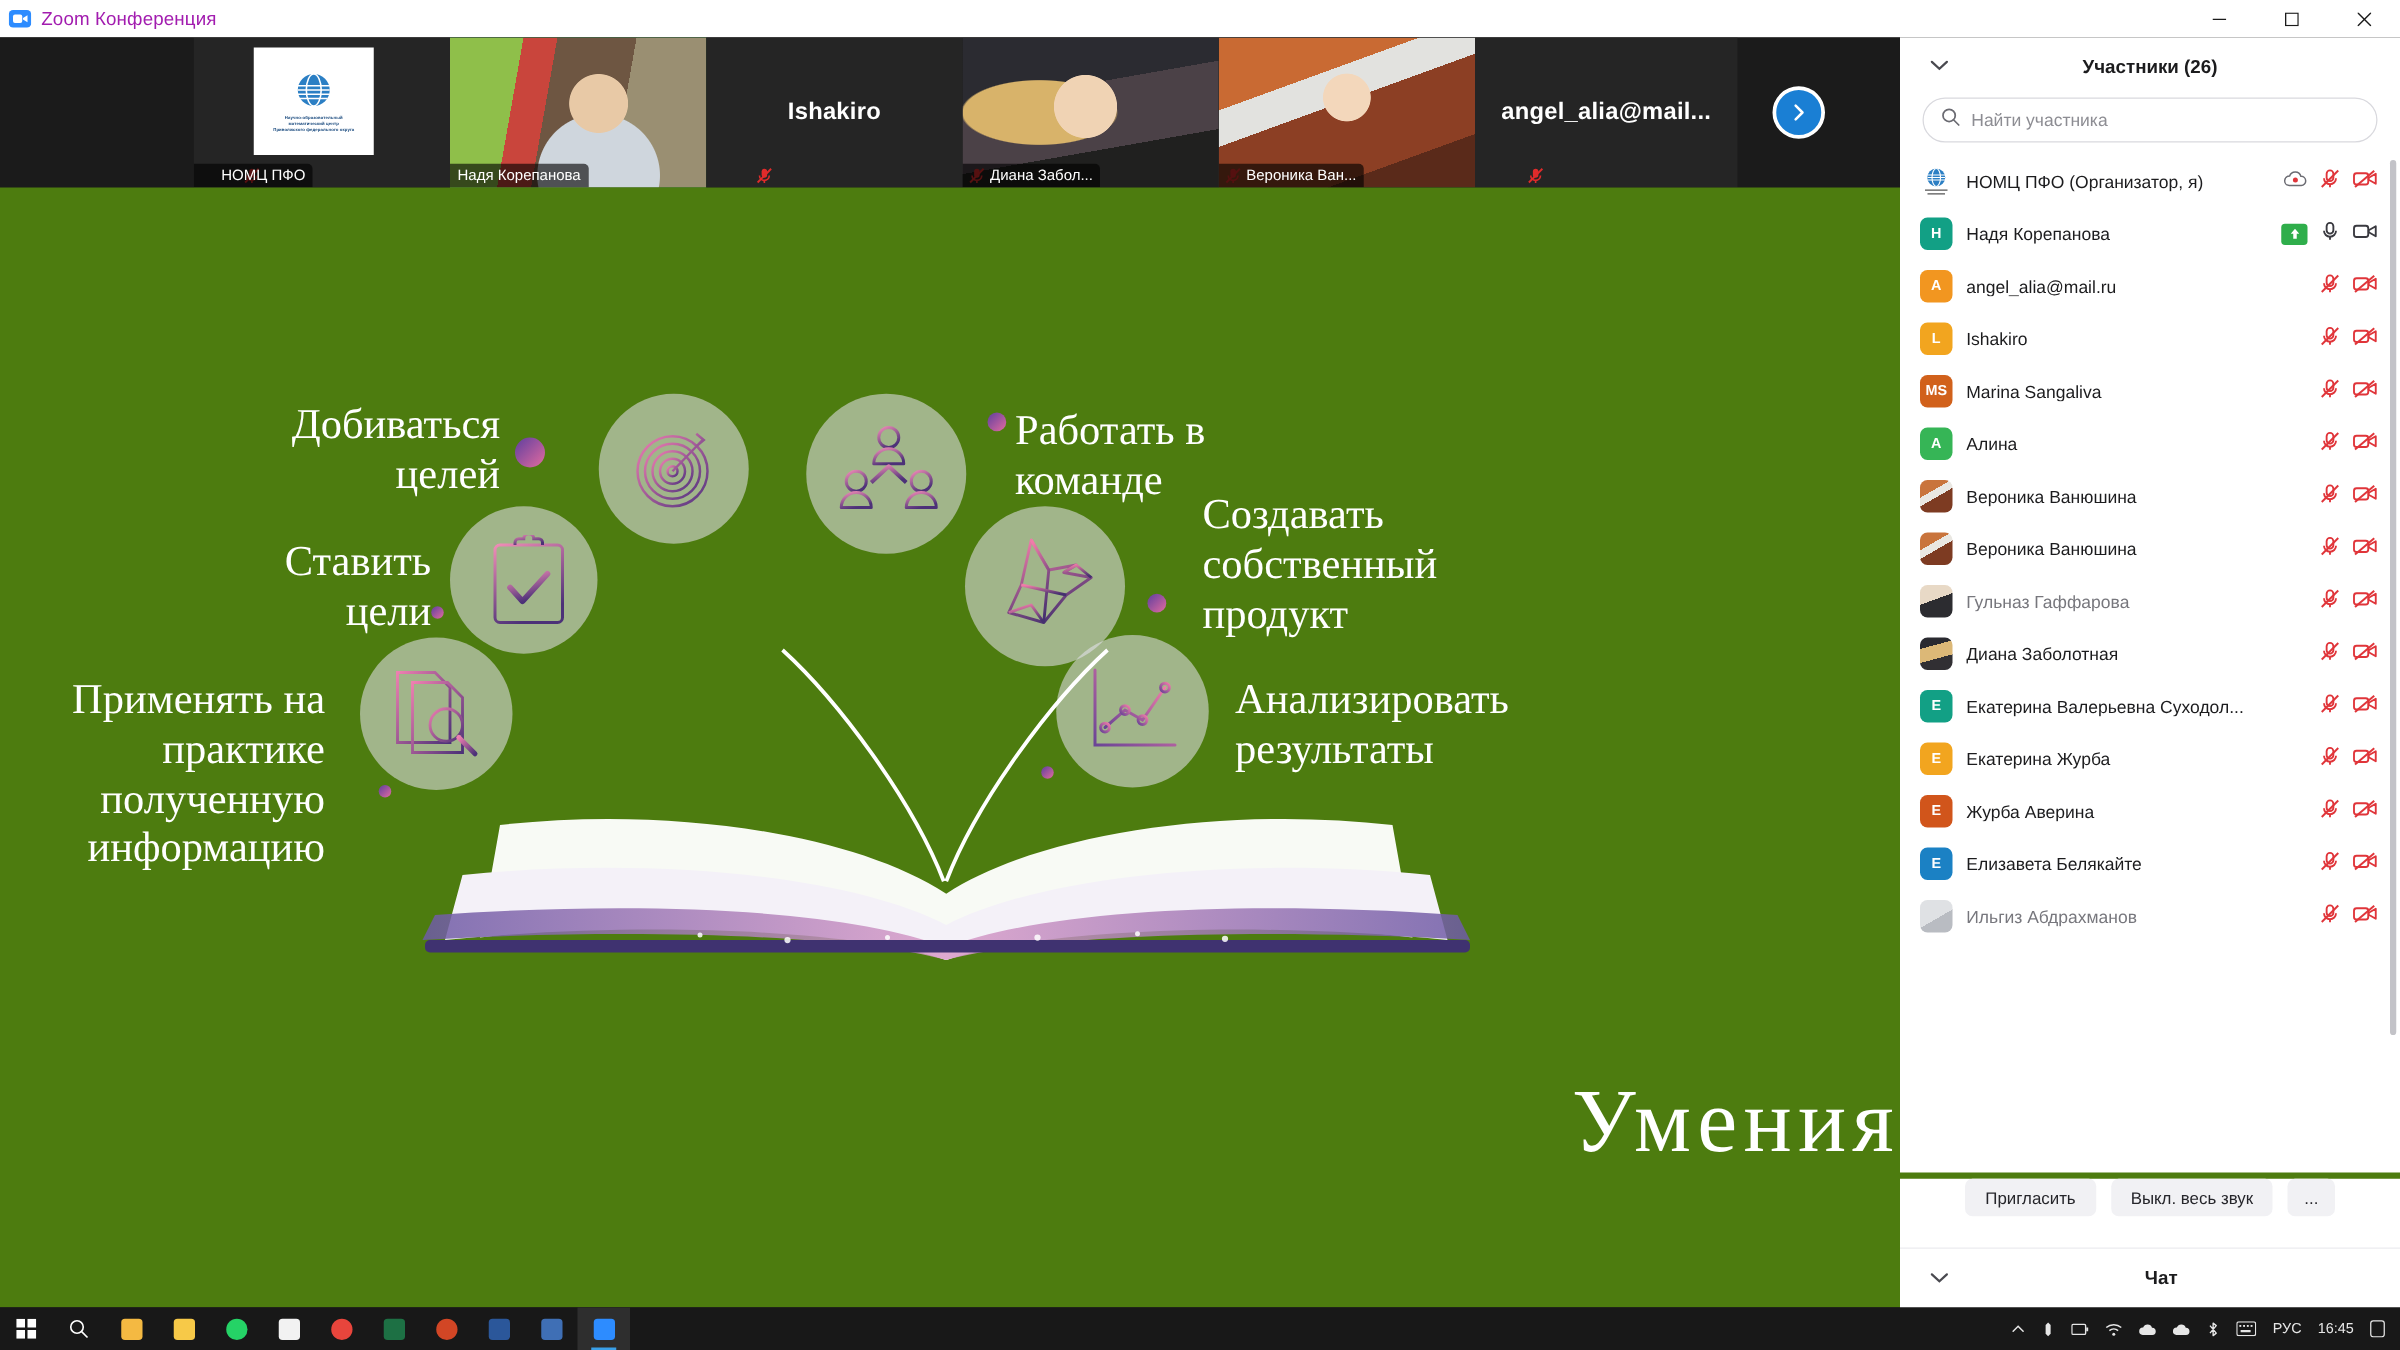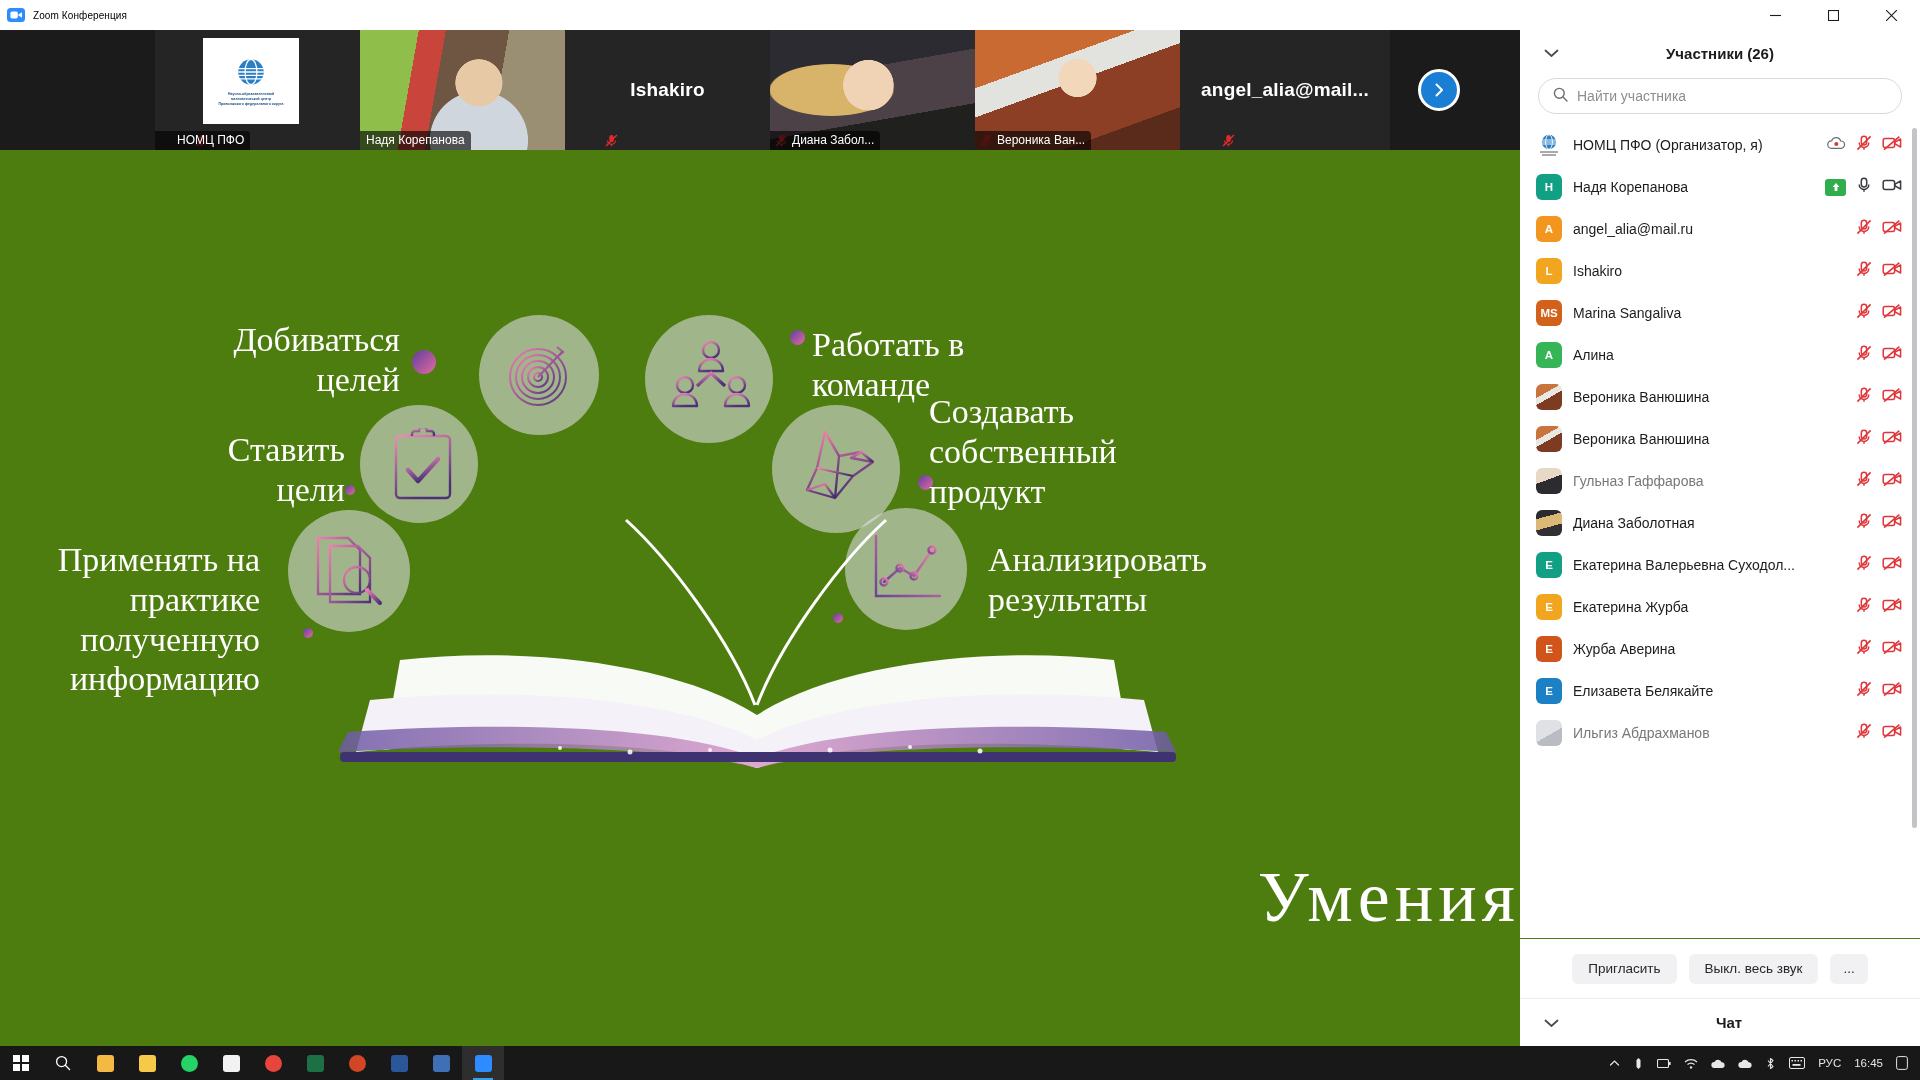--- a/index.html
+++ b/index.html
@@ -11,21 +11,21 @@
     -webkit-font-smoothing:antialiased;
   }
 
   
   #titlebar {
     position:absolute; top:0; left:0; width:1920px; height:30px;
     background:#ffffff; display:flex; align-items:center;
   }
   #titlebar .tb-icon { margin-left:7px; width:18px; height:18px; flex:none; }
   #titlebar .tb-title {
-    margin-left:8px; font-size:10px; color:#000000; letter-spacing:.1px;
+    margin-left:8px; font-size:15px; color:#a21caf; letter-spacing:.1px;
   }
   #win-controls { margin-left:auto; display:flex; height:30px; }
   #win-controls .wc {
     width:58px; height:30px; display:flex; align-items:center; justify-content:center;
   }
   #win-controls .wc svg { display:block; }
 
   
   #meeting {
     position:absolute; top:30px; left:0; width:1520px; height:1016px;
@@ -174,22 +174,22 @@
   .picons { display:flex; align-items:center; gap:9px; flex:none; }
   .share-badge {
     width:21px; height:17px; border-radius:3px; background:#2fae4b;
     display:flex; align-items:center; justify-content:center;
   }
   #p-scroll {
     position:absolute; right:3px; top:4px; width:5px; height:700px;
     background:#c3c3c8; border-radius:3px;
   }
   #p-foot {
-    flex:none; height:60px; display:flex; align-items:center;
-    justify-content:center; gap:12px; border-top:1px solid #4d7c0f;
+    flex:none; height:60px; display:flex; 
+    justify-content:center; gap:12px; border-top:5px solid #4d7c0f;
   }
   .fbtn {
     height:30px; padding:0 16px; border-radius:6px; border:0;
     background:#f1f1f4; color:#26262b; font-size:13.5px; cursor:pointer;
     font-family:"Liberation Sans", sans-serif; display:flex;
     align-items:center; justify-content:center;
   }
   .fbtn.dots { padding:0 13px; }
   #chat-head {
     flex:none; height:48px; display:flex; align-items:center;
@@ -464,21 +464,21 @@
     <div class="slide-text" style="left:150px;top:170px;width:250px;text-align:right">Добиваться
 целей</div>
     <div class="slide-text" style="left:140px;top:280px;width:205px;text-align:right">Ставить
 цели</div>
     <div class="slide-text" style="left:55px;top:390px;width:205px;text-align:right">Применять на
 практике
 полученную
 информацию</div>
     <div class="slide-text" style="left:812px;top:175px;width:250px;text-align:left">Работать в
 команде</div>
-    <div class="slide-text" style="left:929px;top:242px;width:280px;text-align:left">Создавать
+    <div class="slide-text" style="left:962px;top:242px;width:280px;text-align:left">Создавать
 собственный
 продукт</div>
     <div class="slide-text" style="left:988px;top:390px;width:300px;text-align:left">Анализировать
 результаты</div>
 
     <svg id="book" viewBox="0 0 870 280">
       <defs>
         <linearGradient id="bk" x1="0" y1="0" x2="1" y2="0">
           <stop offset="0" stop-color="#6e5ba6"></stop>
             <stop offset="0.5" stop-color="#d99cc8"></stop>

